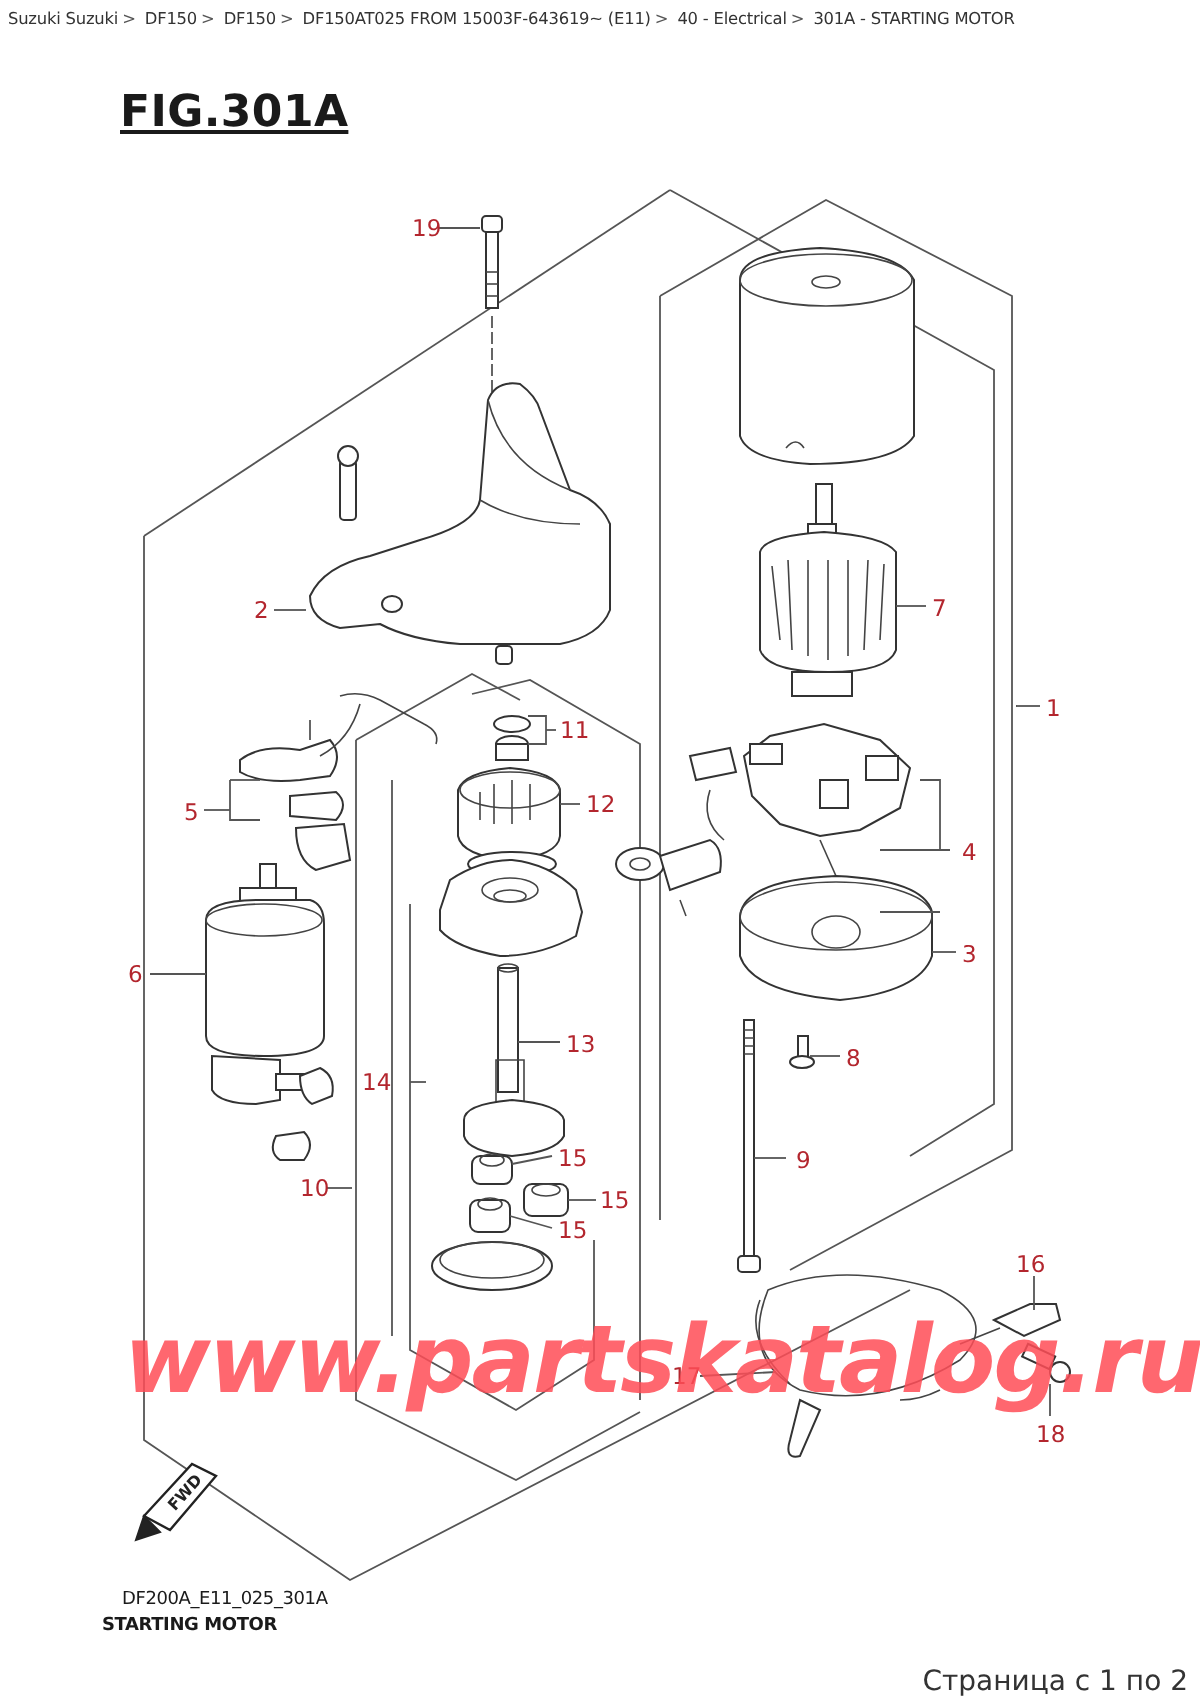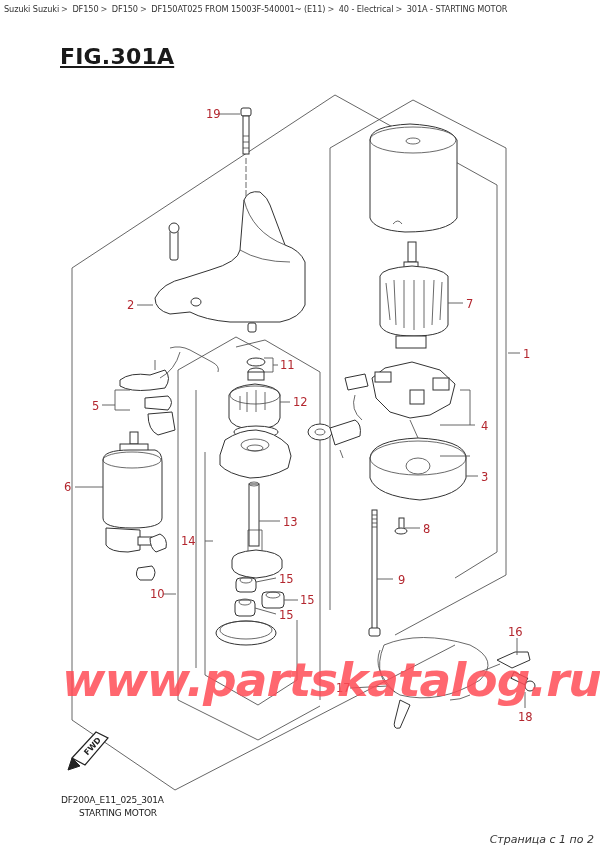--- a/index.html
+++ b/index.html
@@ -8,31 +8,31 @@
     .breadcrumb .crumb { color: #333; text-decoration: none; cursor: pointer; }
     .breadcrumb .sep { color: #555; margin: 0 2px; }
     .fig-title { position: absolute; left: 60px; top: 44px; font-size: 22px; font-weight: bold; color: #1a1a1a; letter-spacing: 0.2px; font-family: "DejaVu Sans", sans-serif; text-decoration: underline; }
     .diagram { position: absolute; left: 0; top: 0; width: 600px; height: 848px; }
     .callout { font-family: "DejaVu Sans", sans-serif; font-size: 11.5px; fill: #b3262e; }
     .ln { stroke: #555; stroke-width: 0.9; fill: none; }
     .part { stroke: #333; stroke-width: 1; fill: #fff; }
     .part-thin { stroke: #444; stroke-width: 0.8; fill: none; }
     .watermark { font-family: "DejaVu Sans", sans-serif; font-weight: bold; font-style: italic; font-size: 47px; fill: #ff4d57; opacity: 0.85; letter-spacing: -1px; }
     .footer-code { position: absolute; left: 61px; top: 795px; font-size: 9px; font-weight: normal; color: #1a1a1a; font-family: "DejaVu Sans", sans-serif; letter-spacing: -0.2px; }
-    .footer-name { position: absolute; left: 79px; top: 808px; font-size: 9px; font-weight: normal; color: #1a1a1a; font-family: "DejaVu Sans", sans-serif; letter-spacing: -0.2px; }
-    .page-info { position: absolute; right: 6px; top: 833px; font-size: 11px; color: #333; font-family: "DejaVu Sans", sans-serif; font-style: italic; }
+    .footer-name { position: absolute; left: 51px; top: 808px; font-size: 9px; font-weight: bold; color: #1a1a1a; font-family: "DejaVu Sans", sans-serif; letter-spacing: -0.2px; }
+    .page-info { position: absolute; right: 6px; top: 833px; font-size: 14px; color: #333; font-family: "DejaVu Sans", sans-serif; }
   </style>
 </head>
 <body>
 
 <div class="breadcrumb">
   <a class="crumb">Suzuki Suzuki</a><span class="sep">&gt;</span>
   <a class="crumb">DF150</a><span class="sep">&gt;</span>
   <a class="crumb">DF150</a><span class="sep">&gt;</span>
-  <a class="crumb">DF150AT025 FROM 15003F-540001~ (E11)</a><span class="sep">&gt;</span>
+  <a class="crumb">DF150AT025 FROM 15003F-643619~ (E11)</a><span class="sep">&gt;</span>
   <a class="crumb">40 - Electrical</a><span class="sep">&gt;</span>
   <span class="crumb">301A - STARTING MOTOR</span>
 </div>
 
 <div class="fig-title">FIG.301A</div>
 
 <svg class="diagram" viewBox="0 0 600 848" xmlns="http://www.w3.org/2000/svg">
 
   <g>
     <polyline class="ln" points="72,268 335,95 335,95"></polyline>

